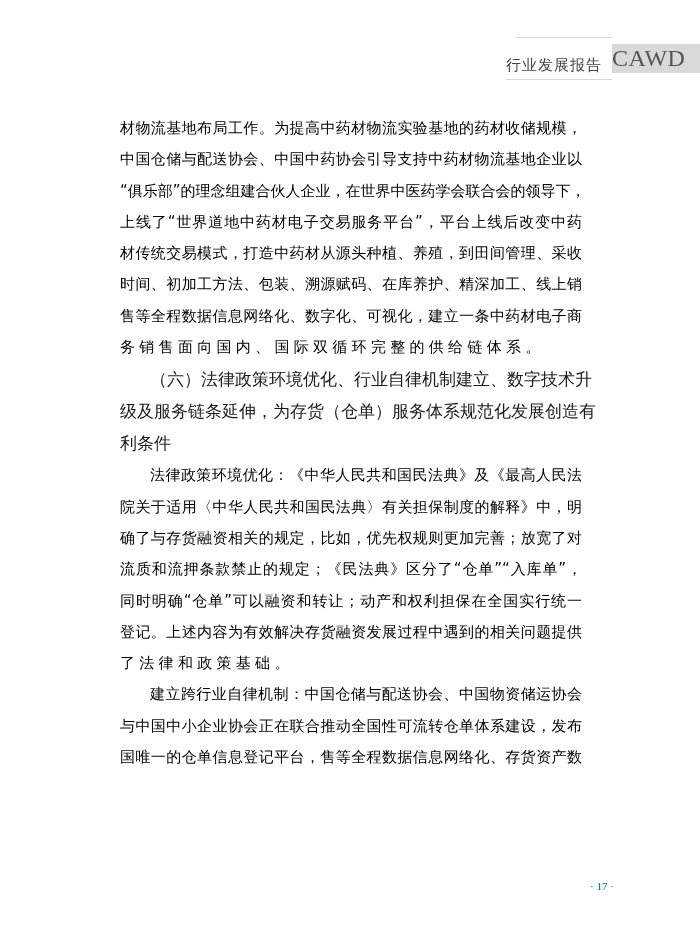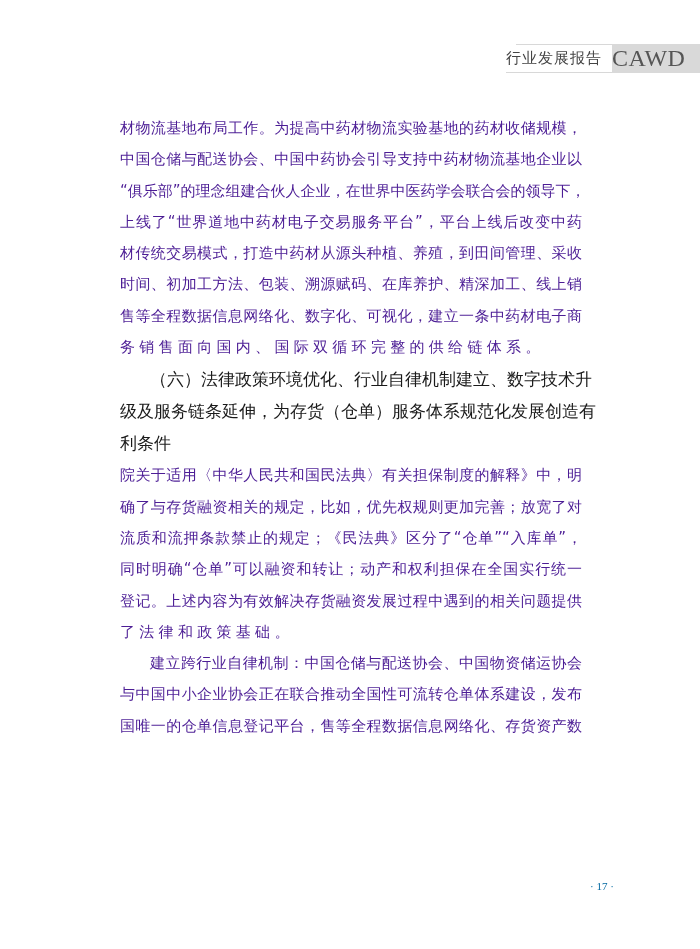--- a/index.html
+++ b/index.html
@@ -21,21 +21,21 @@
     right: 0;
     height: 29px;
     display: flex;
     align-items: center;
   }
   .header-title {
     position: relative;
     font-size: 15px;
     color: #444;
     letter-spacing: 1px;
-    padding: 0 10px 0 10px;
+    padding: 14px 10px 0 10px;
     height: 29px;
     line-height: 29px;
     font-family: "DejaVu Sans", "Liberation Sans", sans-serif;
   }
   .header-title::before {
     content: "";
     position: absolute;
     top: 0;
     left: 20px;
     right: 0;
@@ -66,21 +66,21 @@
     left: 120px;
     width: 462px;
   }
   .line {
     height: 31.3px;
     line-height: 31.3px;
     font-size: 15px;
     white-space: nowrap;
     text-align: justify;
     text-align-last: justify;
-    color: #4c1d95;
+    color: #000000;
     font-family: "DejaVu Sans", "Liberation Sans", sans-serif;
   }
   .line.last {
     text-align-last: left;
     letter-spacing: 4.3px;
   }
   .line.indent {
     padding-left: 30px;
   }
   .heading .line {
@@ -126,20 +126,21 @@
     <div class="line last">务销售面向国内、国际双循环完整的供给链体系。</div>
   </div>
 
   <div class="para heading">
     <div class="line indent">（六）法律政策环境优化、行业自律机制建立、数字技术升</div>
     <div class="line">级及服务链条延伸，为存货（仓单）服务体系规范化发展创造有</div>
     <div class="line last">利条件</div>
   </div>
 
   <div class="para">
+    <div class="line indent">法律政策环境优化：《中华人民共和国民法典》及《最高人民法</div>
     <div class="line">院关于适用〈中华人民共和国民法典〉有关担保制度的解释》中，明</div>
     <div class="line">确了与存货融资相关的规定，比如，优先权规则更加完善；放宽了对</div>
     <div class="line">流质和流押条款禁止的规定；《民法典》区分了“仓单”“入库单”，</div>
     <div class="line">同时明确“仓单”可以融资和转让；动产和权利担保在全国实行统一</div>
     <div class="line">登记。上述内容为有效解决存货融资发展过程中遇到的相关问题提供</div>
     <div class="line last">了法律和政策基础。</div>
   </div>
 
   <div class="para">
     <div class="line indent">建立跨行业自律机制：中国仓储与配送协会、中国物资储运协会</div>

